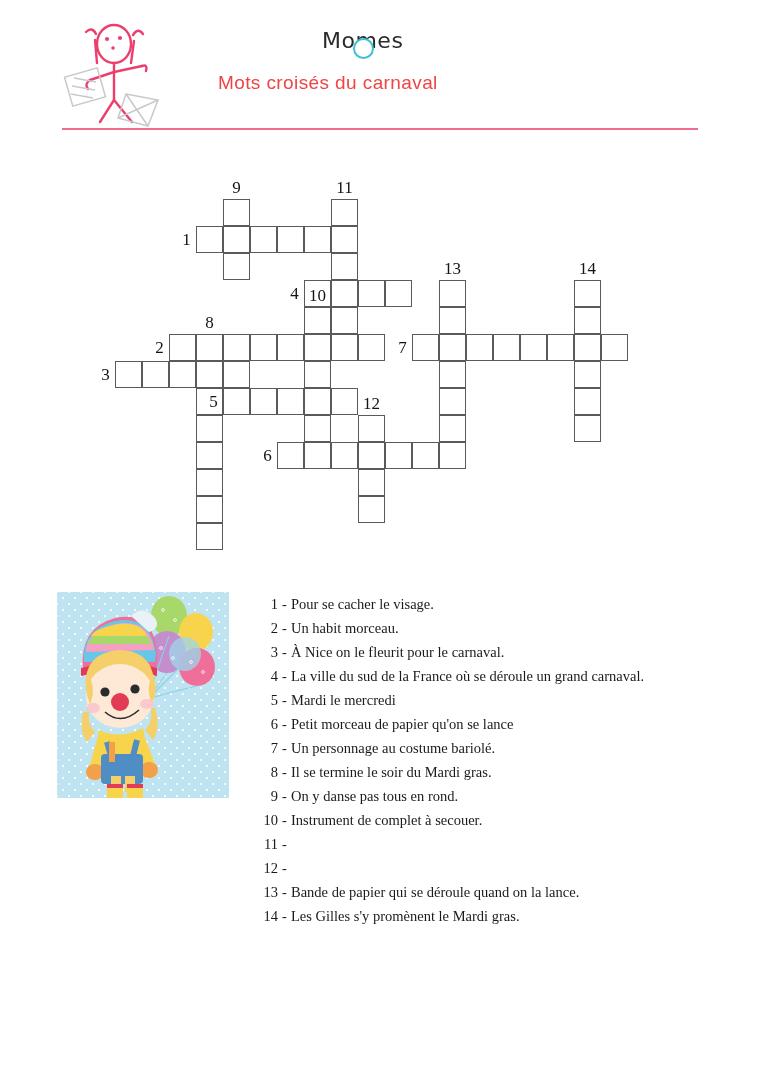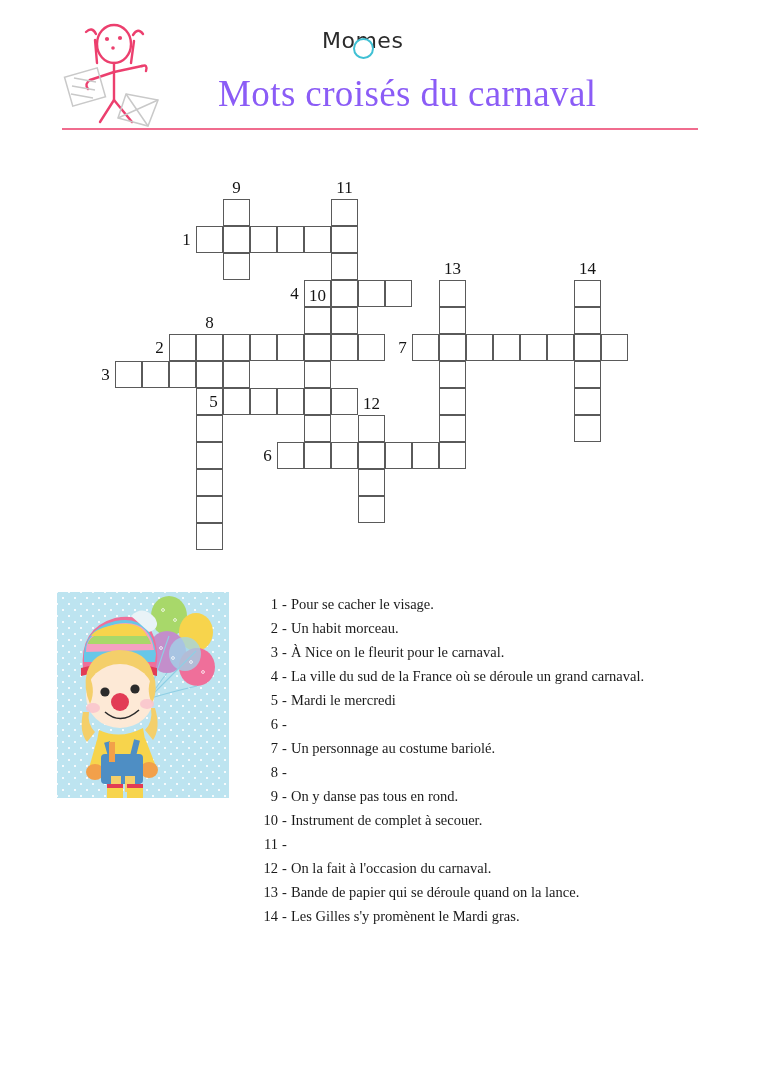--- a/index.html
+++ b/index.html
@@ -44,23 +44,23 @@
     position: absolute;
     left: 31px; top: 10px;
     width: 17px; height: 17px;
     border: 2px solid #3fc0d4;
     border-radius: 50%;
     background: #ffffff;
   }
   .page-title {
     position: absolute;
     left: 218px; top: 72px;
-    font-family: Liberation Serif, serif;
-    font-size: 37px;
-    color: #8b5cf6;
+    font-family: Liberation Sans, sans-serif;
+    font-size: 19px;
+    color: #ef4444;
     letter-spacing: 0.4px;
     white-space: nowrap;
   }
   .header-rule {
     position: absolute;
     left: 62px; top: 128px;
     width: 636px; height: 2px;
     background: #f06c8e;
   }
 
@@ -351,48 +351,49 @@
       <span class="clue-text">La ville du sud de la France où se déroule un grand carnaval.</span>
     </div>
     <div class="clue-row">
       <span class="clue-num">5</span>
       <span class="clue-dash">-</span>
       <span class="clue-text">Mardi le mercredi</span>
     </div>
     <div class="clue-row">
       <span class="clue-num">6</span>
       <span class="clue-dash">-</span>
+      <span class="clue-text">Petit morceau de papier qu'on se lance</span>
     </div>
     <div class="clue-row">
       <span class="clue-num">7</span>
       <span class="clue-dash">-</span>
       <span class="clue-text">Un personnage au costume bariolé.</span>
     </div>
     <div class="clue-row">
       <span class="clue-num">8</span>
       <span class="clue-dash">-</span>
+      <span class="clue-text">Il se termine le soir du Mardi gras.</span>
     </div>
     <div class="clue-row">
       <span class="clue-num">9</span>
       <span class="clue-dash">-</span>
       <span class="clue-text">On y danse pas tous en rond.</span>
     </div>
     <div class="clue-row">
       <span class="clue-num">10</span>
       <span class="clue-dash">-</span>
       <span class="clue-text">Instrument de complet à secouer.</span>
     </div>
     <div class="clue-row">
       <span class="clue-num">11</span>
       <span class="clue-dash">-</span>
     </div>
     <div class="clue-row">
       <span class="clue-num">12</span>
       <span class="clue-dash">-</span>
-      <span class="clue-text">On la fait à l'occasion du carnaval.</span>
     </div>
     <div class="clue-row">
       <span class="clue-num">13</span>
       <span class="clue-dash">-</span>
       <span class="clue-text">Bande de papier qui se déroule quand on la lance.</span>
     </div>
     <div class="clue-row">
       <span class="clue-num">14</span>
       <span class="clue-dash">-</span>
       <span class="clue-text">Les Gilles s'y promènent le Mardi gras.</span>

